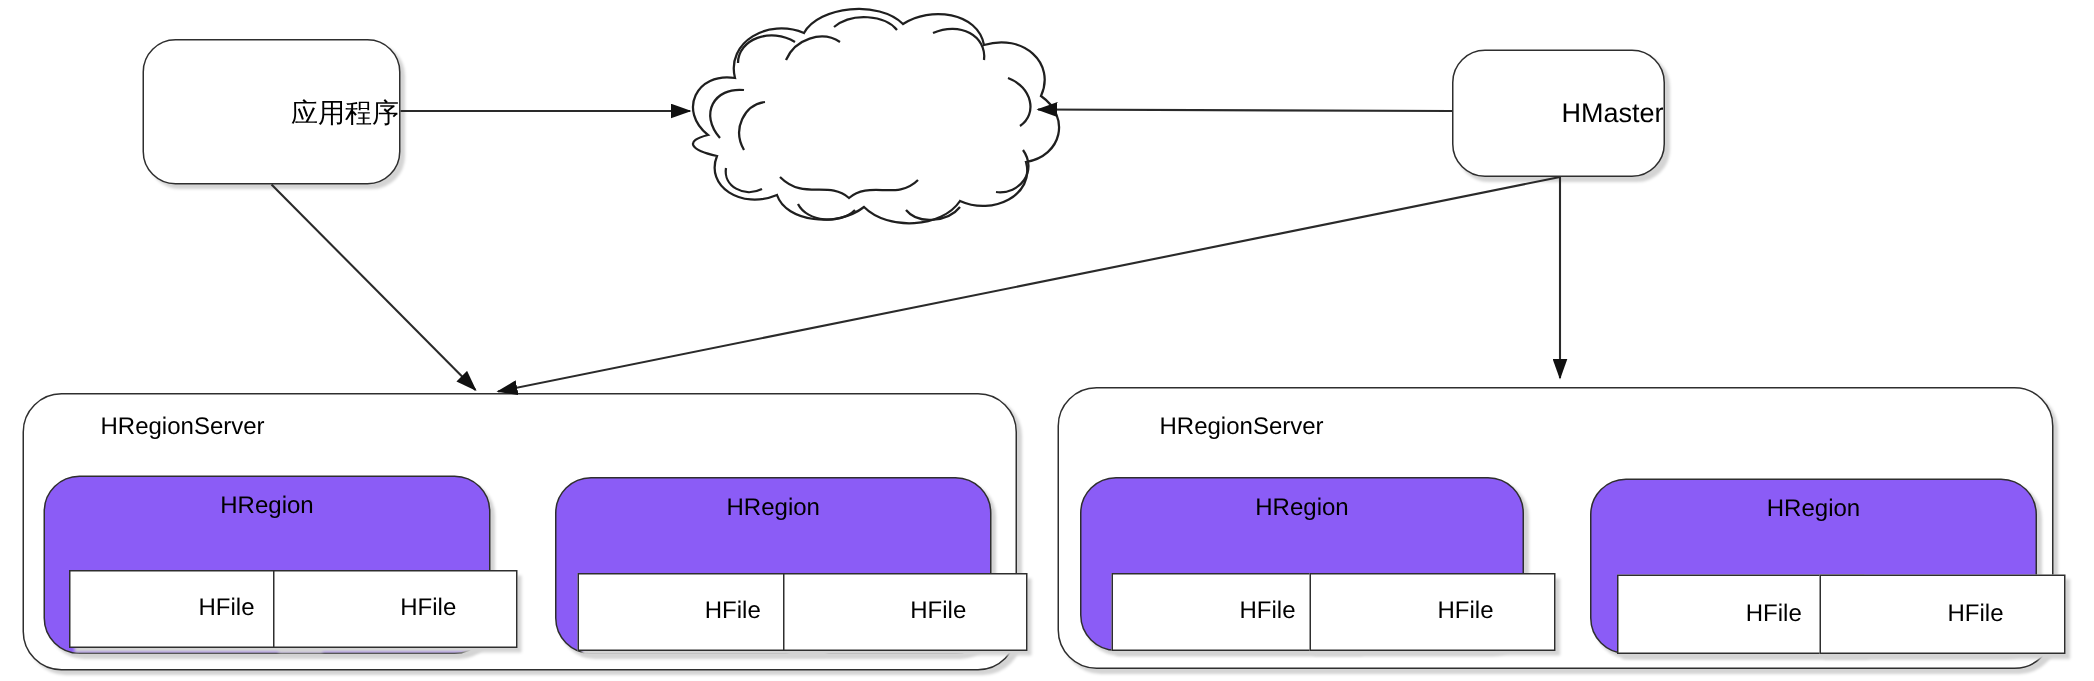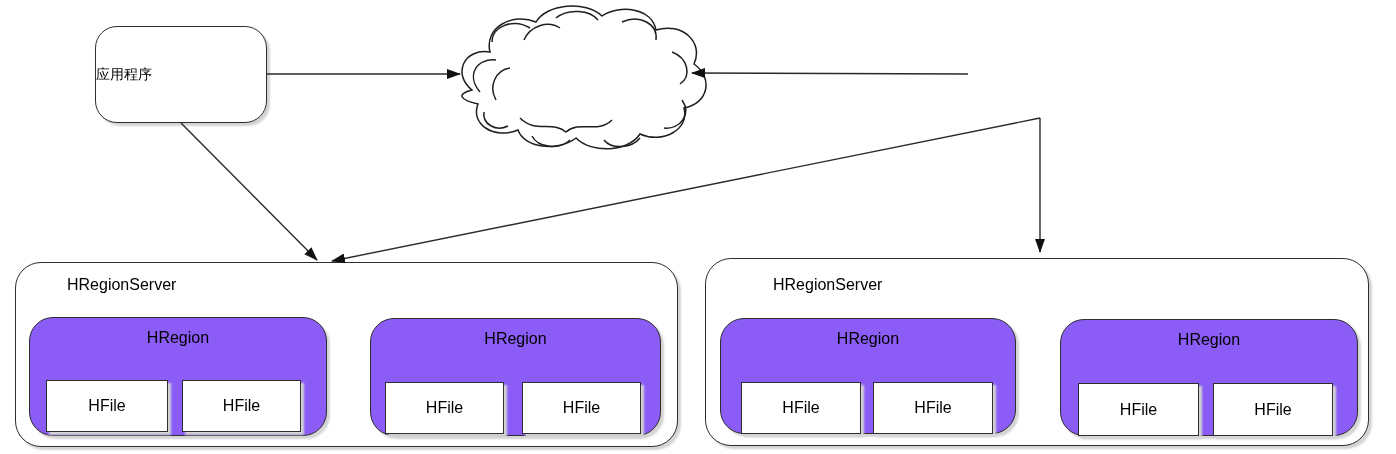--- a/index.html
+++ b/index.html
@@ -12,22 +12,22 @@
     color: #000000;
     overflow: hidden;
   }
   .node {
     position: absolute;
     background: #ffffff;
     border: 1.4px solid #2e2e2e;
     box-shadow: 3px 3px 2px #d4d4d4;
     display: flex;
     align-items: center;
-    justify-content: flex-start;
-    font-size: 14px;
+    justify-content: flex-end;
+    font-size: 18px;
   }
   .rounded { border-radius: 22px; }
   .server {
     position: absolute;
     background: #ffffff;
     border: 1.4px solid #2e2e2e;
     border-radius: 26px;
     box-shadow: 3px 3px 2px #d4d4d4;
   }
   .server-label {
@@ -49,20 +49,21 @@
   }
   .hfile {
     position: absolute;
     background: #ffffff;
     border: 1.4px solid #2e2e2e;
     box-shadow: 3px 3px 2px #d4d4d4;
     display: flex;
     align-items: center;
     justify-content: center;
     font-size: 16px;
+    padding-left: 44px;
   }
   #overlay {
     position: absolute;
     left: 0; top: 0;
     pointer-events: none;
   }
   #overlay .wire { stroke: #2a2a2a; stroke-width: 1.4; fill: none; }
   #overlay .cloudline { stroke: #1f1f1f; stroke-width: 1.5; fill: none; }
   #overlay .cloudmain { fill: #ffffff; }
   #zookeeper-label {
@@ -75,20 +76,23 @@
 </style>
 </head>
 <body>
 
 <div id="stage">
 
   <div class="node rounded" style="left:95px; top:26px; width:170px; height:95px;">
     <span>应用程序</span>
   </div>
 
+  <div class="node rounded" style="left:968px; top:33px; width:140px; height:83px;">
+    <span>HMaster</span>
+  </div>
 
   <div class="server" style="left:15px; top:262px; width:661px; height:183px;"></div>
   <div class="server-label" style="left:67px; top:276px;">HRegionServer</div>
 
   <div class="region" style="left:29px; top:317px; width:296px; height:117px;">
     <div class="region-label">HRegion</div>
   </div>
   <div class="hfile" style="left:46px; top:380px; width:120px; height:50px;">
     <span>HFile</span>
   </div>

